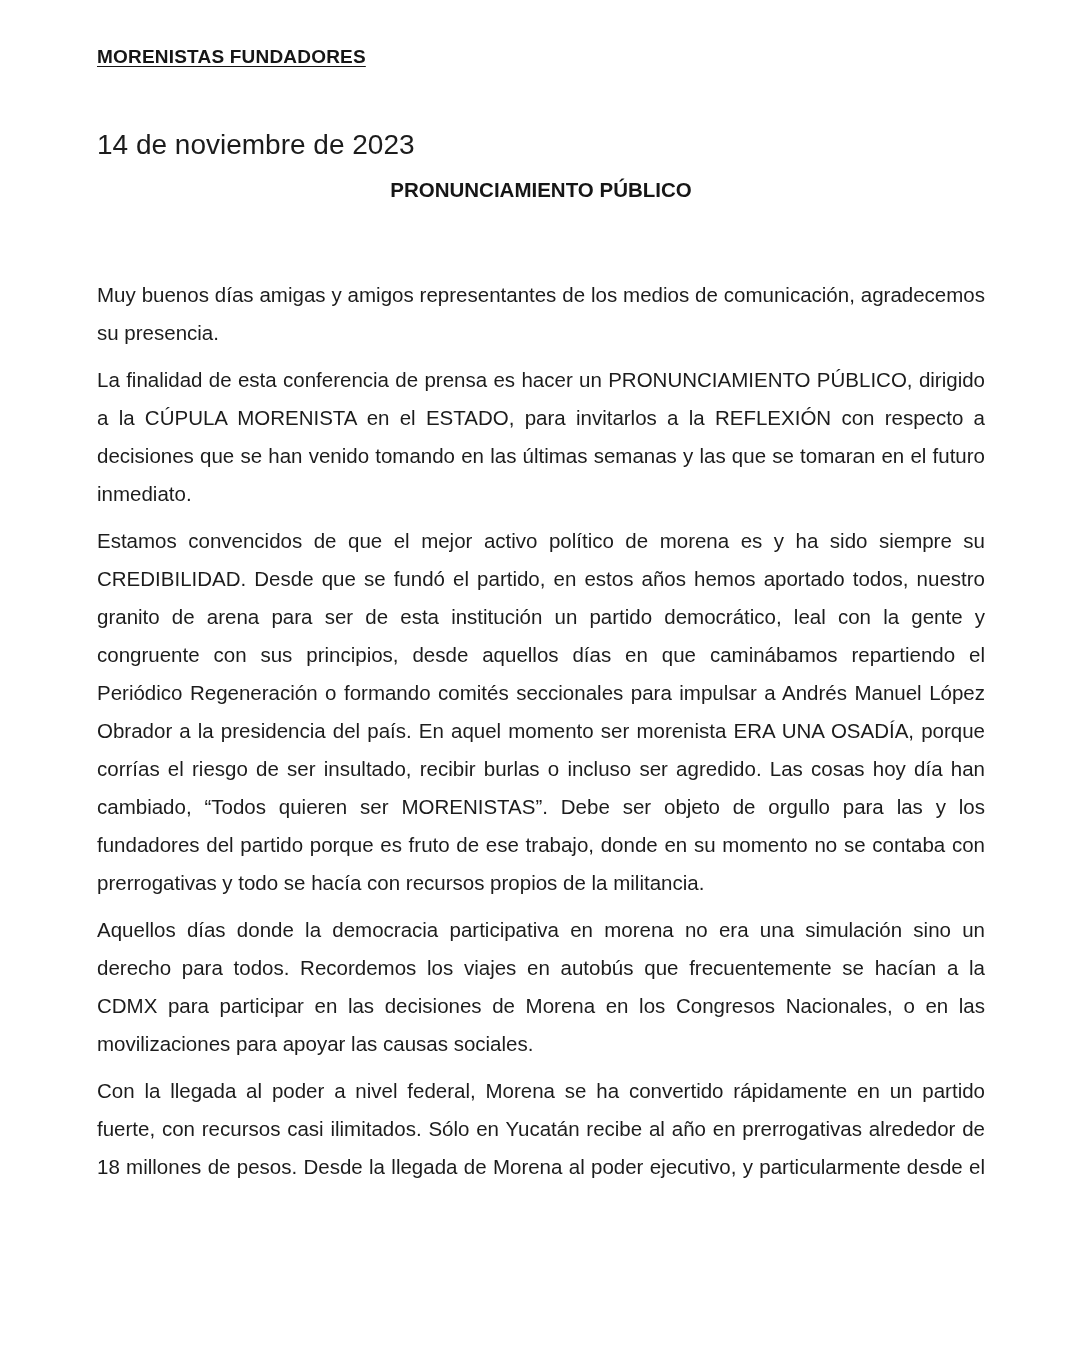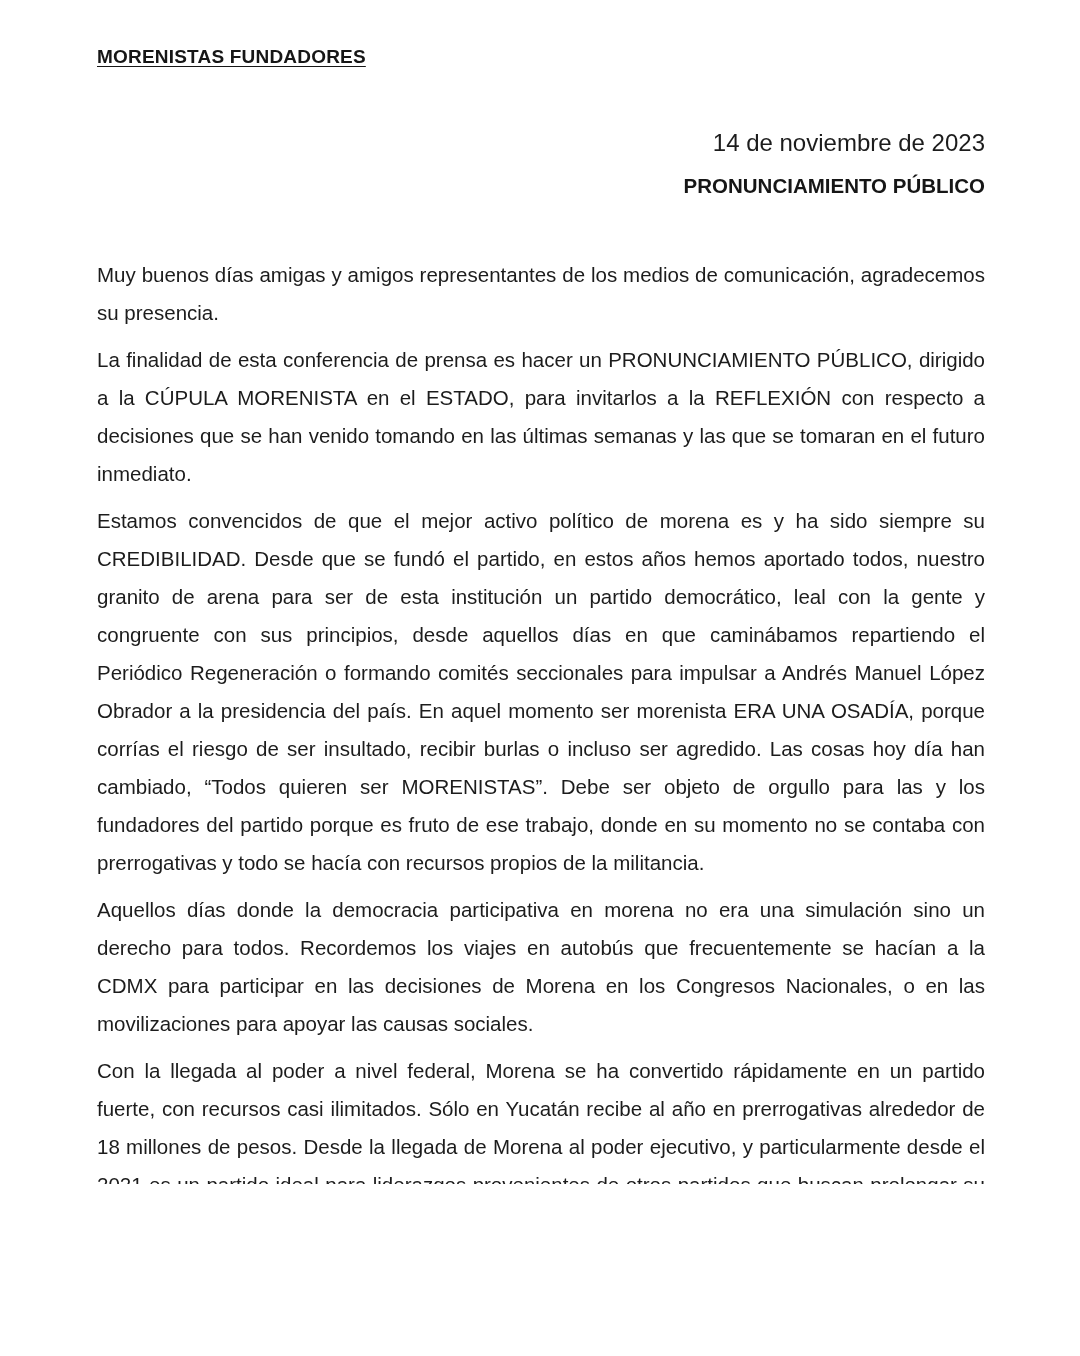--- a/index.html
+++ b/index.html
@@ -21,33 +21,33 @@
   .letterhead {
     font-size: 19px;
     font-weight: bold;
     text-decoration: underline;
     text-underline-offset: 3px;
     letter-spacing: 0.2px;
     color: #161616;
   }
   .doc-date {
     margin-top: 61px;
-    text-align: right;
-    font-size: 24px;
+    text-align: left;
+    font-size: 28px;
     color: #1c1c1c;
   }
   .doc-title {
     margin-top: 17px;
-    text-align: right;
+    text-align: center;
     font-size: 20.5px;
     font-weight: bold;
     color: #161616;
   }
   .doc-body {
-    margin-top: 58px;
+    margin-top: 74px;
   }
   .doc-body p {
     font-size: 20.5px;
     line-height: 38px;
     text-align: justify;
     margin-bottom: 9px;
     color: #1c1c1c;
   }
   .doc-body p span.b {
     font-weight: normal;

